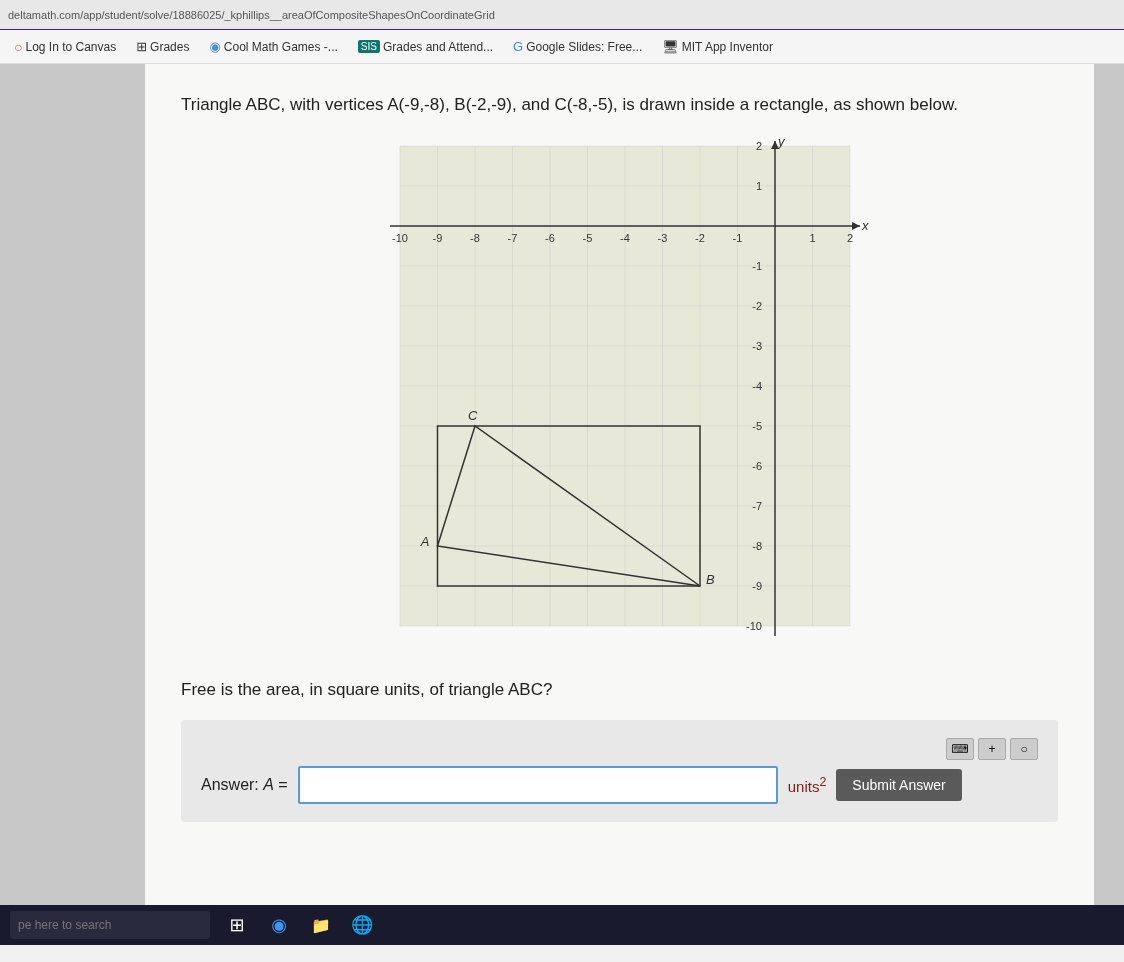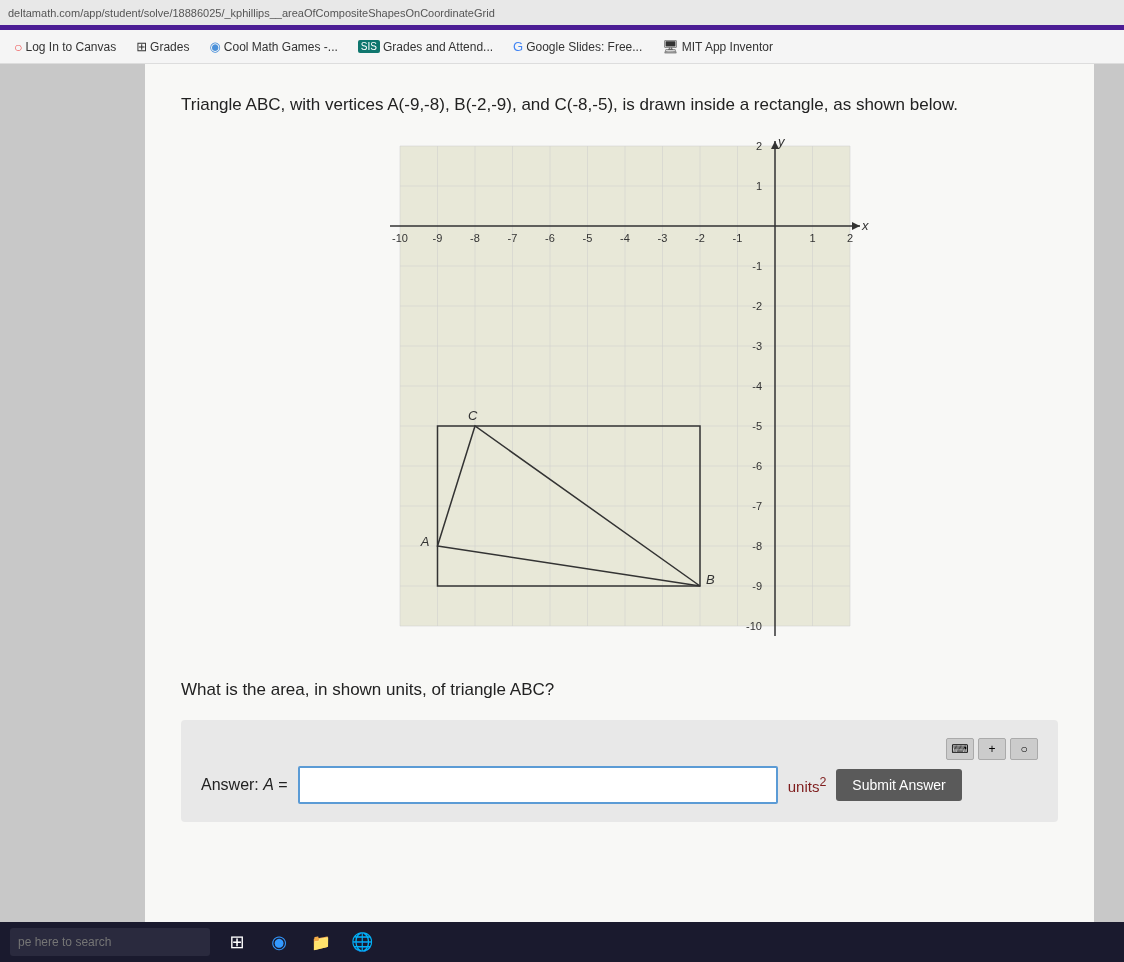--- a/index.html
+++ b/index.html
@@ -2,21 +2,21 @@
 <html><head>
   <meta charset="utf-8">
   <style>
     * { margin: 0; padding: 0; box-sizing: border-box; }
     body { width: 1124px; height: 962px; overflow: hidden; font-family: Arial, sans-serif; background: #f0f0f0; }
 
     
     .browser-bar {
       height: 30px;
       background: #e8e8e8;
-      border-bottom: 5px solid #4c1d95;
+      border-bottom: 1px solid #4c1d95;
       display: flex;
       align-items: center;
       padding: 0 8px;
       font-size: 11px;
       color: #333;
     }
 
     
     .bookmarks-bar {
       height: 34px;
@@ -140,21 +140,21 @@
 
     
     .taskbar {
       height: 40px;
       background: #1a1a2e;
       display: flex;
       align-items: center;
       padding: 0 10px;
       gap: 12px;
       position: fixed;
-      bottom: 0;
+      bottom: 17px;
       width: 1124px;
     }
     .taskbar-icon {
       width: 30px;
       height: 30px;
       border-radius: 3px;
       display: flex;
       align-items: center;
       justify-content: center;
       cursor: pointer;
@@ -304,21 +304,21 @@
 
         <polygon points="67.5,410 330,450 105,290" fill="none" stroke="#333" stroke-width="1.5"></polygon>
 
         <text x="55" y="410" font-size="13" fill="#333" font-style="italic" text-anchor="middle">A</text>
         <text x="336" y="448" font-size="13" fill="#333" font-style="italic">B</text>
         <text x="98" y="284" font-size="13" fill="#333" font-style="italic">C</text>
 
       </svg>
     </div>
 
-    <p class="question-text">What is the area, in shown units, of triangle ABC?</p>
+    <p class="question-text">Free is the area, in square units, of triangle ABC?</p>
 
     <div class="answer-section">
       <div class="toolbar-right">
         <div class="toolbar-btn">⌨</div>
         <div class="toolbar-btn">+</div>
         <div class="toolbar-btn">○</div>
       </div>
       <div class="answer-row">
         <span class="answer-label">Answer: <em>A</em> =</span>
         <input class="answer-input" type="text" style="">

